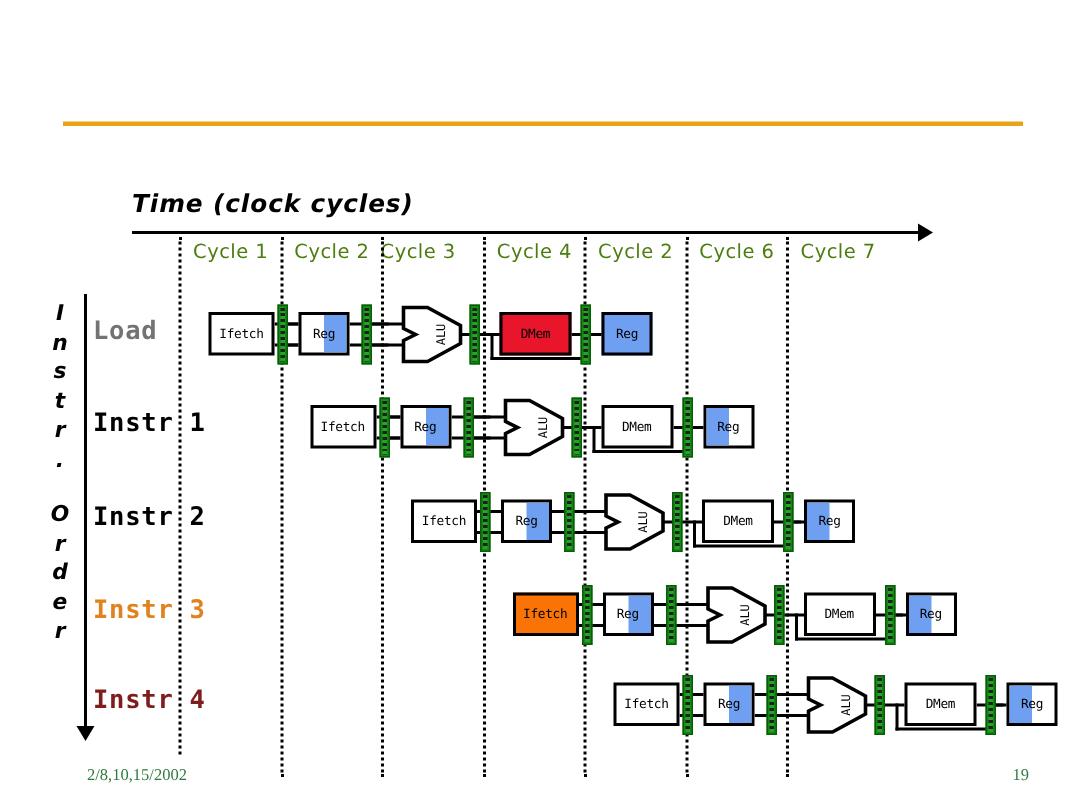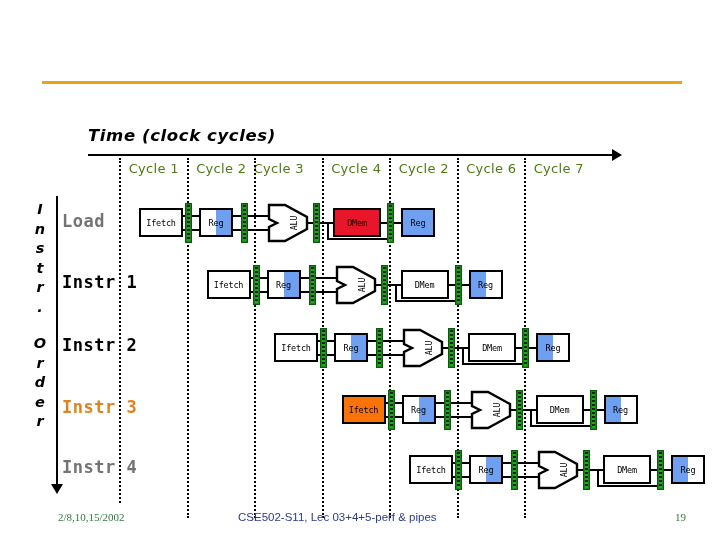--- a/index.html
+++ b/index.html
@@ -350,21 +350,21 @@
           <div class="alutext" style="margin-left: 6px;">ALU</div>
         </div>
         <div class="box dmem" style="left: 535.5px;">
           <span class="lbl">DMem</span>
         </div>
         <div class="box reg" style="left: 603.5px;">
           <div class="half left" style="background: rgb(111, 159, 240);"></div>
           <span class="lbl">Reg</span>
         </div>
       </div>
-      <div class="instr-name" style="top: 457px; color: #737373; text-align: center;">Instr 4</div>
+      <div class="instr-name" style="top: 457px; color: #7f1d1d; text-align: center;">Instr 4</div>
       <div class="row" style="top: 450px; left: 0px; width: 720px;">
         <div class="wire wire-pair-top" style="left: 453px; width: 20px;"></div>
         <div class="wire wire-pair-bot" style="left: 453px; width: 20px;"></div>
         <div class="wire wire-pair-top" style="left: 461px; width: 16px;"></div>
         <div class="wire wire-pair-bot" style="left: 461px; width: 16px;"></div>
         <div class="wire wire-pair-top" style="left: 503px; width: 26px;"></div>
         <div class="wire wire-pair-bot" style="left: 503px; width: 26px;"></div>
         <div class="wire wire-pair-top" style="left: 517px; width: 24px;"></div>
         <div class="wire wire-pair-bot" style="left: 517px; width: 24px;"></div>
         <div class="wire wire-mid" style="left: 577px; width: 10px;"></div>
@@ -393,16 +393,15 @@
           <span class="lbl">DMem</span>
         </div>
         <div class="box reg" style="left: 671px;">
           <div class="half left" style="background: rgb(111, 159, 240);"></div>
           <span class="lbl">Reg</span>
         </div>
       </div>
     </div>
 
   <div class="f-date">2/8,10,15/2002</div>
-  <div class="f-center">CSE502-S11, Lec 03+4+5-perf &amp; pipes</div>
   <div class="f-page">19</div>
 
 </div>
 
 </body></html>

